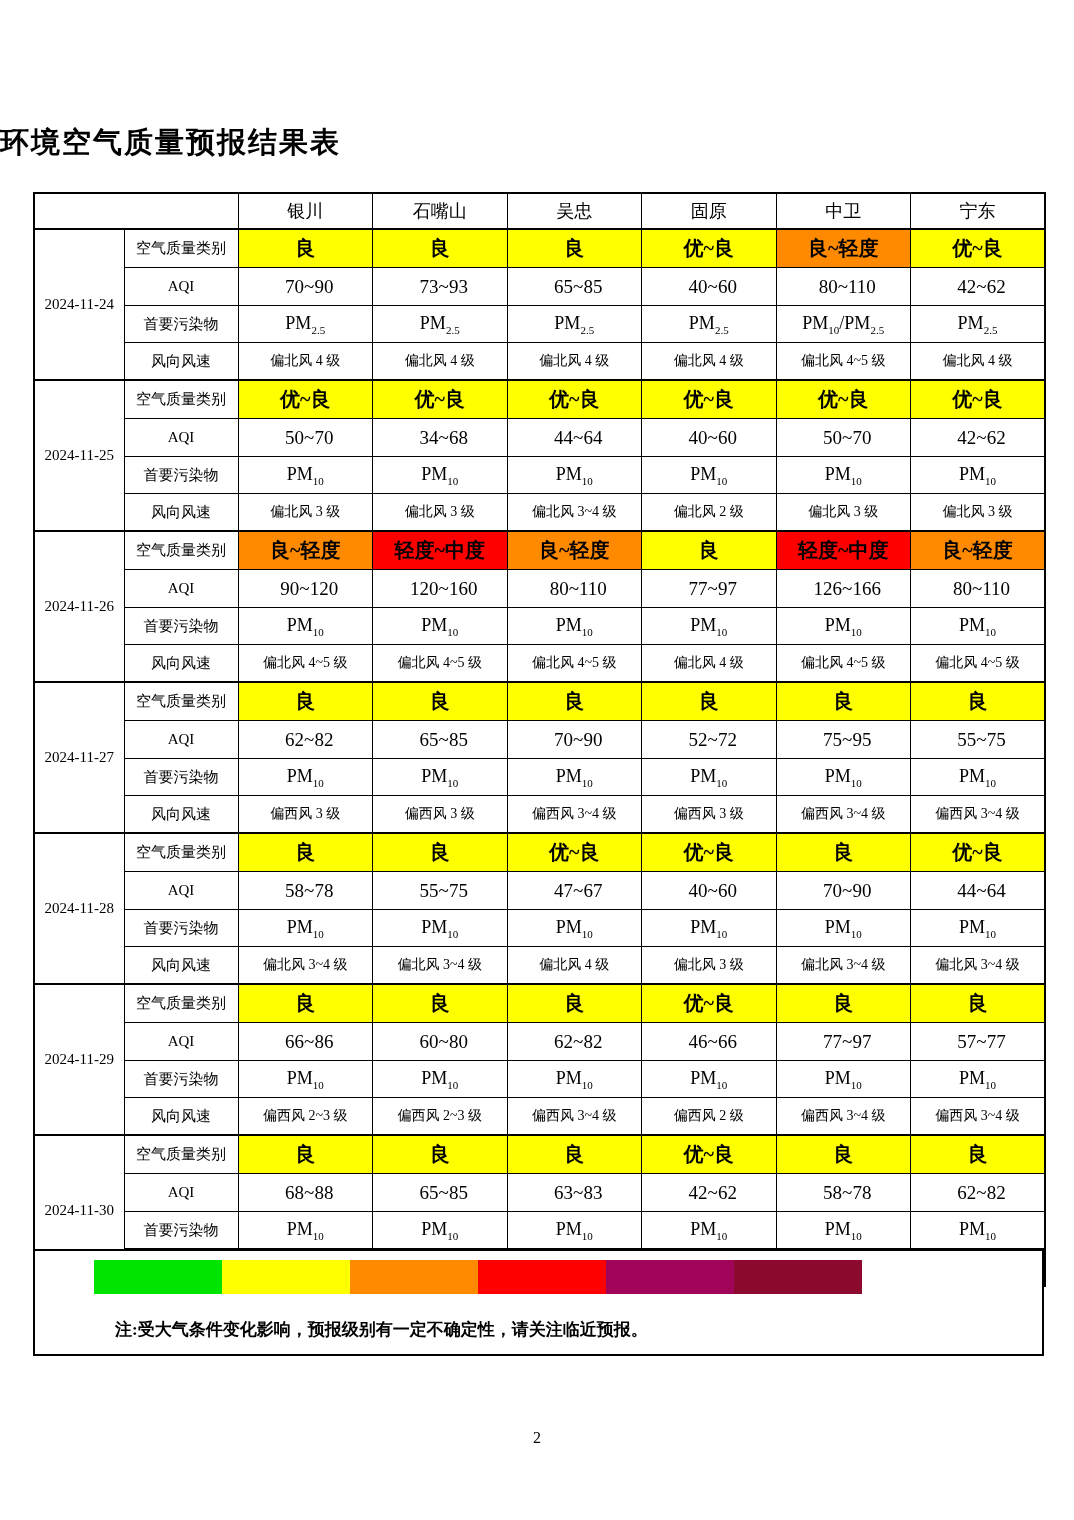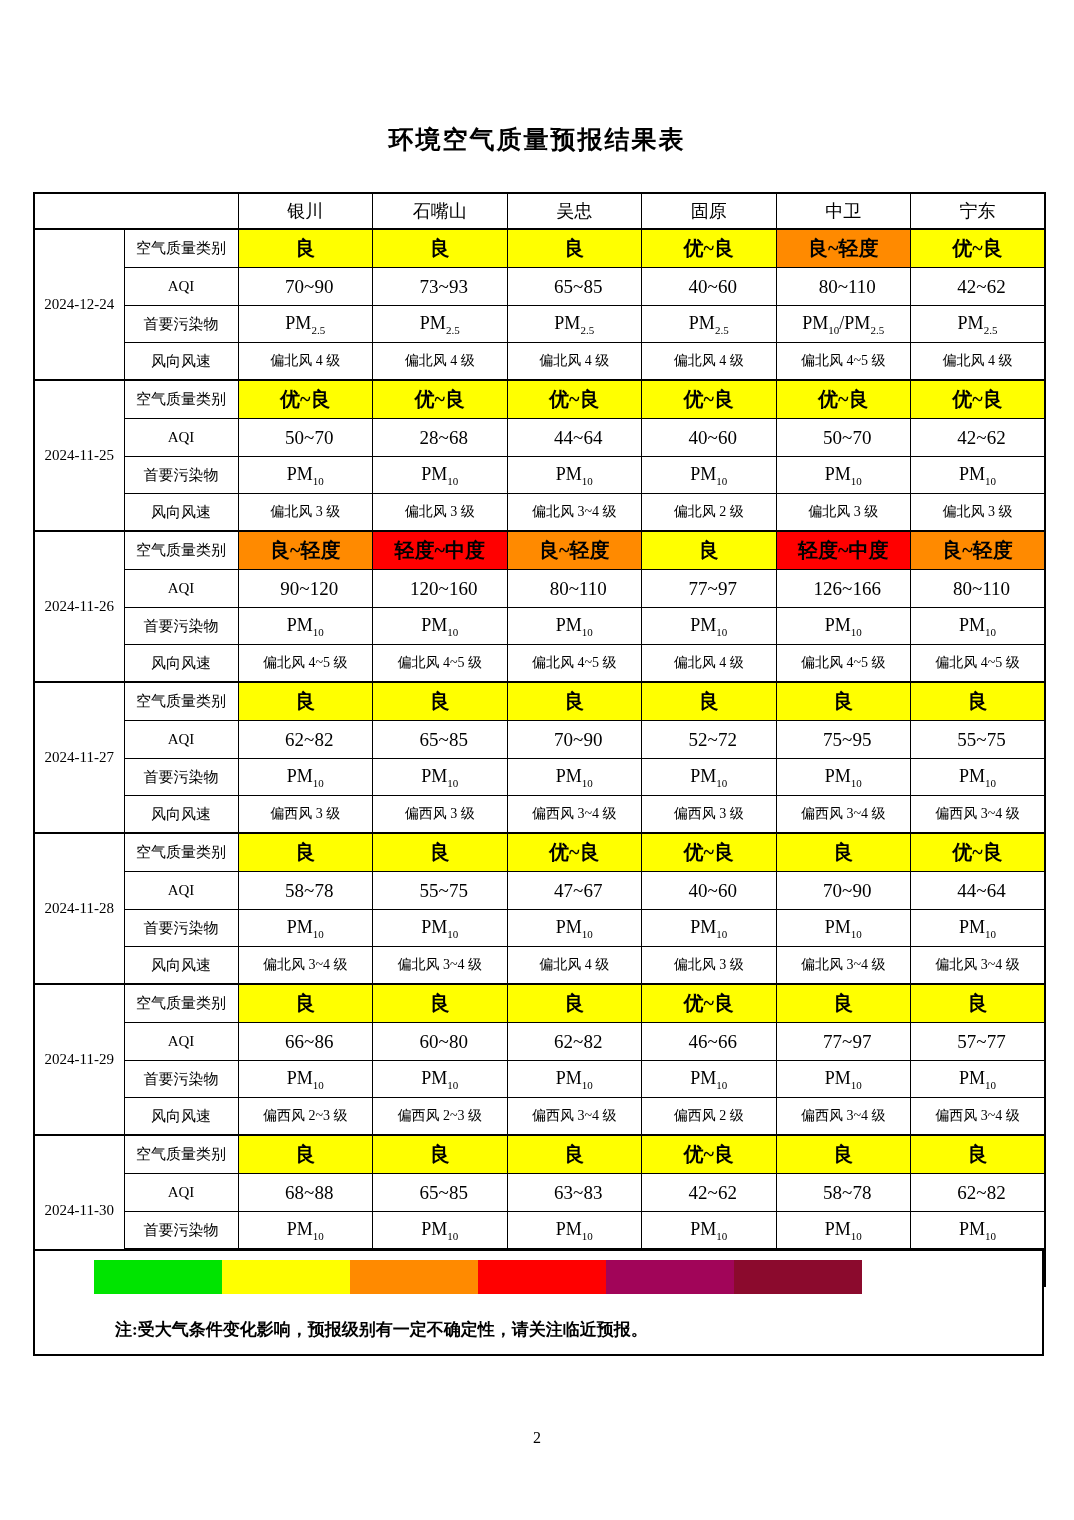--- a/index.html
+++ b/index.html
@@ -1,19 +1,19 @@
 <!DOCTYPE html>
 <html><head>
 <meta charset="utf-8">
 <style>
   html,body{margin:0;padding:0;background:#fff;}
   body{width:1074px;height:1520px;position:relative;
        font-family:"Liberation Serif","DejaVu Serif",serif;color:#000;}
-  .title{position:absolute;left:0;right:0;top:123px;text-align:center;
-         font-size:25px;font-weight:bold;letter-spacing:2px;}
+  .title{position:absolute;left:0;right:0;top:123px;text-align:left;
+         font-size:29px;font-weight:bold;letter-spacing:2px;}
   .table-wrap{position:absolute;left:33px;top:192px;}
   table{border-collapse:collapse;border:2px solid #000;table-layout:fixed;}
   td{border:1px solid #000;text-align:center;vertical-align:middle;
      padding:0;overflow:hidden;}
   tr.group-start td{border-top:2px solid #000;}
   td.city{height:34px;font-size:18px;}
   td.corner{height:34px;}
   td.date{font-size:15px;}
   td.lbl{font-size:15px;border-radius:16px;}
   td.cat{height:37px;font-size:20px;font-weight:bold;}
@@ -53,21 +53,21 @@
         <tr>
           <td class="corner" colspan="2"></td>
           <td class="city">银川</td>
           <td class="city">石嘴山</td>
           <td class="city">吴忠</td>
           <td class="city">固原</td>
           <td class="city">中卫</td>
           <td class="city">宁东</td>
         </tr>
         <tr class="group-start">
-          <td class="date" rowspan="4">2024-12-24</td>
+          <td class="date" rowspan="4">2024-11-24</td>
           <td class="lbl">空气质量类别</td>
           <td class="cat" style="background: rgb(255, 255, 0);">良</td>
           <td class="cat" style="background: rgb(255, 255, 0);">良</td>
           <td class="cat" style="background: rgb(255, 255, 0);">良</td>
           <td class="cat" style="background: rgb(255, 255, 0);">优~良</td>
           <td class="cat" style="background: rgb(255, 138, 0);">良~轻度</td>
           <td class="cat" style="background: rgb(255, 255, 0);">优~良</td>
         </tr>
         <tr>
           <td class="lbl">AQI</td>
@@ -102,21 +102,21 @@
           <td class="cat" style="background: rgb(255, 255, 0);">优~良</td>
           <td class="cat" style="background: rgb(255, 255, 0);">优~良</td>
           <td class="cat" style="background: rgb(255, 255, 0);">优~良</td>
           <td class="cat" style="background: rgb(255, 255, 0);">优~良</td>
           <td class="cat" style="background: rgb(255, 255, 0);">优~良</td>
           <td class="cat" style="background: rgb(255, 255, 0);">优~良</td>
         </tr>
         <tr>
           <td class="lbl">AQI</td>
           <td class="aqi">50~70</td>
-          <td class="aqi">28~68</td>
+          <td class="aqi">34~68</td>
           <td class="aqi">44~64</td>
           <td class="aqi">40~60</td>
           <td class="aqi">50~70</td>
           <td class="aqi">42~62</td>
         </tr>
         <tr>
           <td class="lbl">首要污染物</td>
           <td class="pol">PM<sub>10</sub></td>
           <td class="pol">PM<sub>10</sub></td>
           <td class="pol">PM<sub>10</sub></td>

